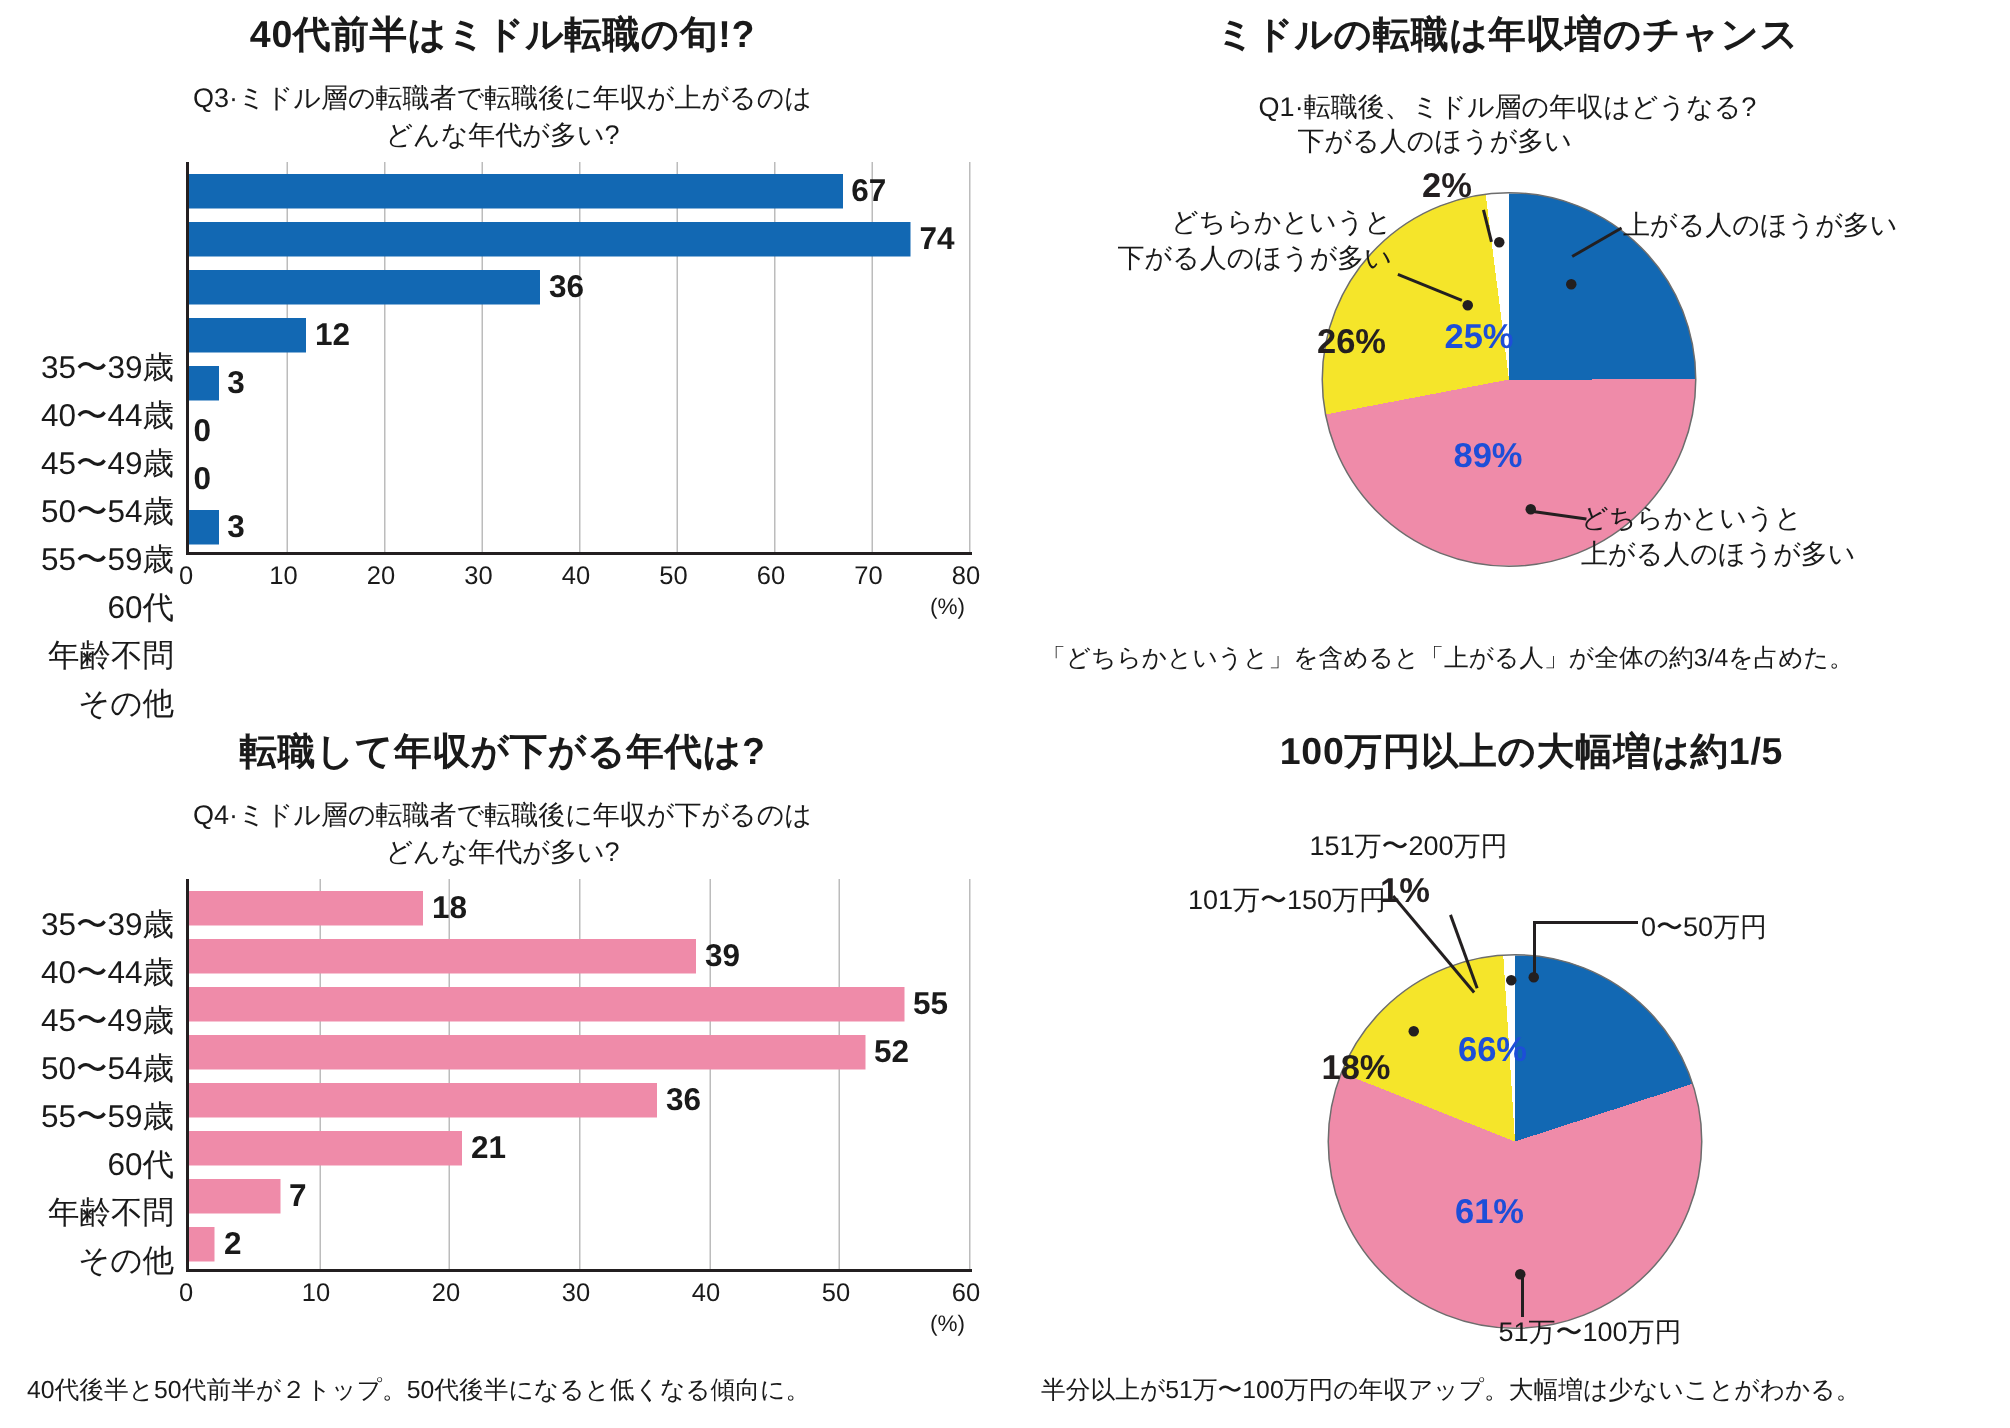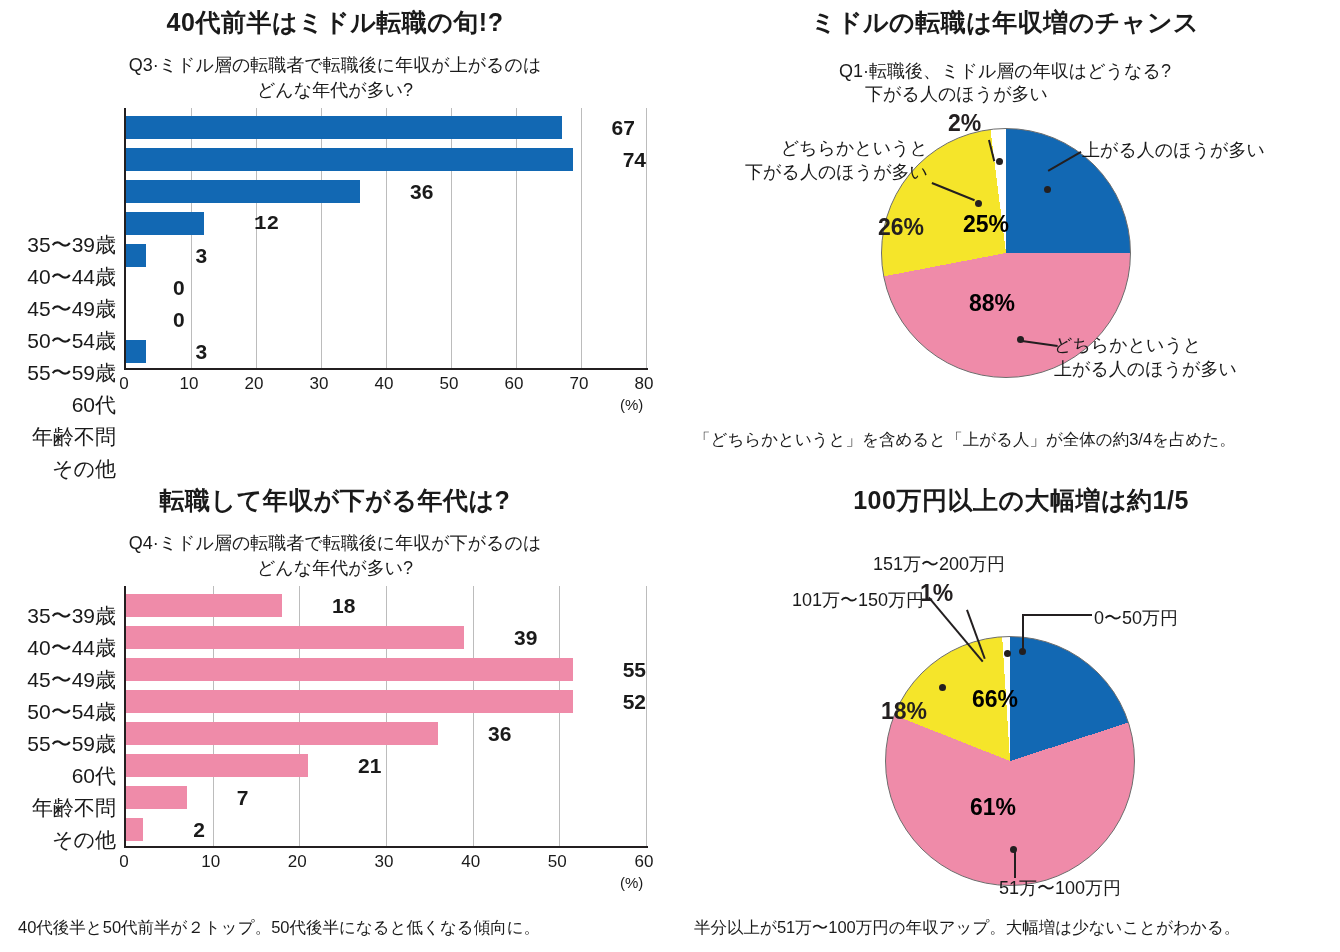--- a/index.html
+++ b/index.html
@@ -19,31 +19,31 @@
   }
   .p-note{
     font-size:16.5px;line-height:1.4;
   }
 
   
   .bar-chart{position:relative;}
   .bc-plot{position:absolute;border-left:2px solid #231f20;}
   .bc-grid{position:absolute;top:0;bottom:0;width:1px;background:#bcbcbc;}
   .bc-axis{position:absolute;left:0;right:0;height:2px;background:#231f20;}
-  .bc-row{position:absolute;left:0;display:flex;align-items:center;gap:44px;}
+  .bc-row{position:absolute;left:0;display:flex;align-items:center;}
   .bc-bar{height:100%;}
   .bc-val{font-size:21px;font-weight:bold;margin-left:6px;white-space:nowrap;}
   .bc-cat{position:absolute;text-align:right;font-size:21px;white-space:nowrap;}
   .bc-tick{position:absolute;font-size:17px;text-align:center;}
   .bc-unit{position:absolute;font-size:15px;}
 
   
   .pie-wrap{position:absolute;}
   .pie{position:absolute;border-radius:50%;}
-  .pie-lbl{position:absolute;font-size:23px;font-weight:bold;color:#000000;}
+  .pie-lbl{position:absolute;font-size:23px;font-weight:bold;color:#1d4ed8;}
   .pie-lbl.dark{color:#231f20;}
   .callout{position:absolute;font-size:18px;line-height:1.35;white-space:pre;}
   .callout.right{text-align:left;}
   .callout.leftal{text-align:right;}
   .dot{position:absolute;width:7px;height:7px;border-radius:50%;background:#231f20;}
   .lead{position:absolute;background:#231f20;}
 </style>
 </head>
 <body>
 
@@ -80,21 +80,21 @@
           <div class="bc-val">67</div>
         </div>
         <div class="bc-row" style="top:40px;height:23px;width:520px;">
           <div class="bc-bar" style="width:481px;background:#1268b3;"></div>
           <div class="bc-val">74</div>
         </div>
         <div class="bc-row" style="top:72px;height:23px;width:520px;">
           <div class="bc-bar" style="width:234px;background:#1268b3;"></div>
           <div class="bc-val">36</div>
         </div>
-        <div class="bc-row" style="top:104px;height:23px;width:520px;font-family:Liberation Mono, monospace;">
+        <div class="bc-row" style="top:104px;height:23px;width:520px;">
           <div class="bc-bar" style="width:78px;background:#1268b3;"></div>
           <div class="bc-val">12</div>
         </div>
         <div class="bc-row" style="top:136px;height:23px;width:520px;">
           <div class="bc-bar" style="width:19.5px;background:#1268b3;"></div>
           <div class="bc-val">3</div>
         </div>
         <div class="bc-row" style="top:168px;height:23px;width:520px;">
           <div class="bc-bar" style="width:0px;background:#1268b3;"></div>
           <div class="bc-val" style="margin-left:3px;">0</div>
@@ -133,21 +133,21 @@
 
       <div class="pie" style="left:211px;top:38px;width:250px;height:250px;
         background:conic-gradient(
           #1268b3 0deg 90deg,
           #ef8ba9 90deg 259.2deg,
           #f5e52a 259.2deg 352.8deg,
           #ffffff 352.8deg 360deg);
         border:1px solid #6d6d6d;box-sizing:border-box;"></div>
 
       <div class="pie-lbl" style="left:293px;top:121px;">25%</div>
-      <div class="pie-lbl" style="left:299px;top:200px;">88%</div>
+      <div class="pie-lbl" style="left:299px;top:200px;">89%</div>
       <div class="pie-lbl dark" style="left:208px;top:124px;">26%</div>
 
       <div class="callout" style="left:148px;top:-8px;width:230px;text-align:right;">下がる人のほうが多い</div>
       <div class="pie-lbl dark" style="left:278px;top:20px;">2%</div>
       <div class="lead" style="left:318px;top:50px;width:1.5px;height:22px;transform:rotate(-14deg);transform-origin:top;"></div>
       <div class="dot" style="left:326px;top:68px;"></div>
 
       <div class="callout leftal" style="left:18px;top:46px;width:240px;white-space:pre-line;">どちらかというと
 下がる人のほうが多い</div>
       <div class="lead" style="left:262px;top:92px;width:46px;height:1.5px;transform:rotate(22deg);transform-origin:left;"></div>

